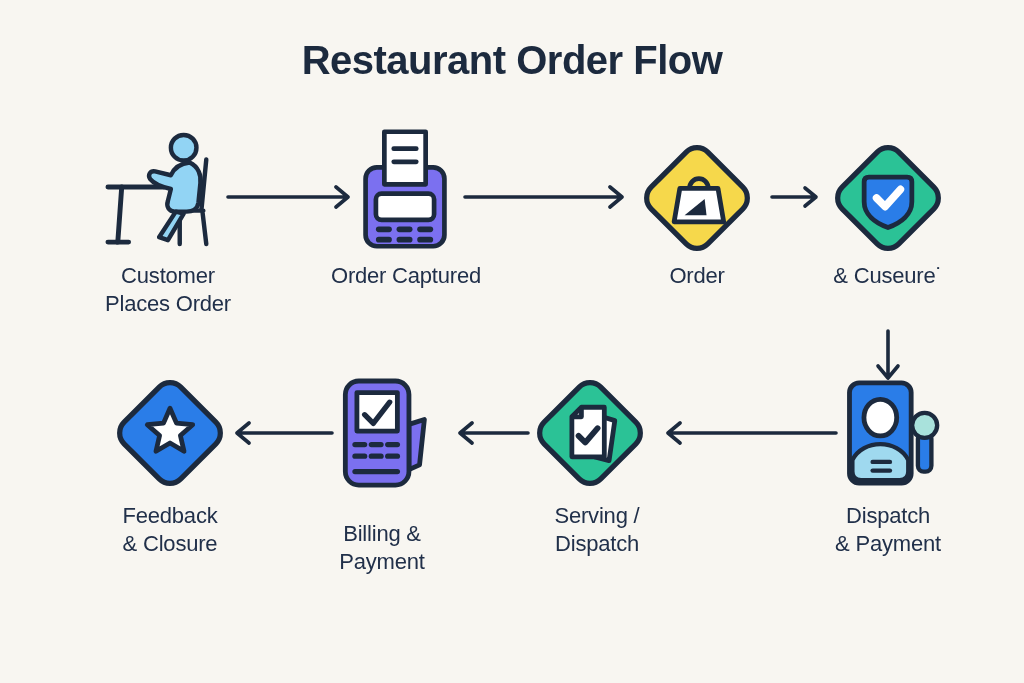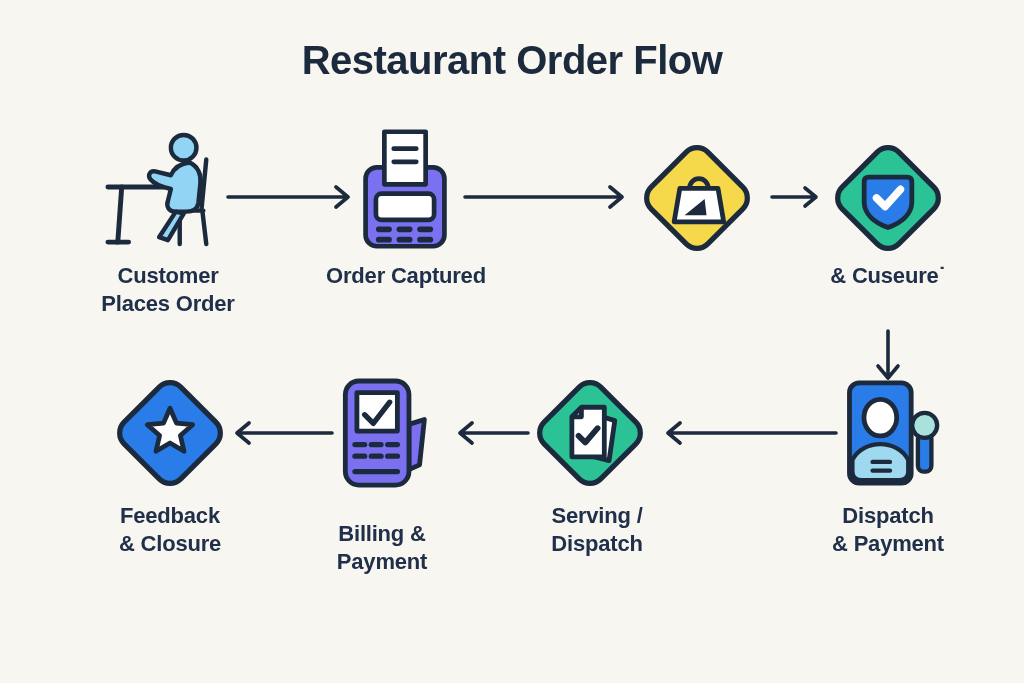--- a/index.html
+++ b/index.html
@@ -3,21 +3,21 @@
 <meta charset="utf-8">
 <style>
   html,body{margin:0;padding:0;}
   body{font-family:"Liberation Sans","DejaVu Sans",sans-serif;background:#e9e7e2;}
   .canvas{position:relative;width:1024px;height:683px;background:#F8F6F1;overflow:hidden;margin:0 auto;}
   .title{position:absolute;left:0;top:38px;width:1024px;text-align:center;
          font-size:40px;font-weight:bold;letter-spacing:-0.5px;color:#1C2A3E;}
   .node-icon{position:absolute;}
   .node-icon svg{display:block;width:100%;height:100%;}
   .label{position:absolute;width:230px;text-align:center;color:#21304A;
-         font-size:22px;font-weight:bold;line-height:28px;letter-spacing:-0.2px;}
+         font-size:22px;font-weight:normal;line-height:28px;letter-spacing:-0.2px;}
   .label span{display:block;}
   .arrows{position:absolute;left:0;top:0;}
   .arrows path{stroke:#1C2A3E;stroke-width:3.6;fill:none;stroke-linecap:round;stroke-linejoin:round;}
 </style>
 </head>
 <body>
 
 <div class="canvas">
 
   <div class="title">Restaurant Order Flow</div>
@@ -138,20 +138,21 @@
   <div class="label" style="left:53px;top:262px">
     <span>Customer</span>
     <span>Places Order</span>
   </div>
 
   <div class="label" style="left:291px;top:262px">
     <span>Order Captured</span>
   </div>
 
   <div class="label" style="left:582px;top:262px">
+    <span>Order</span>
   </div>
 
   <div class="label" style="left:773px;top:262px">
     <span>&amp; Cuseure˙</span>
   </div>
 
   <div class="label" style="left:773px;top:502px">
     <span>Dispatch</span>
     <span>&amp; Payment</span>
   </div>

